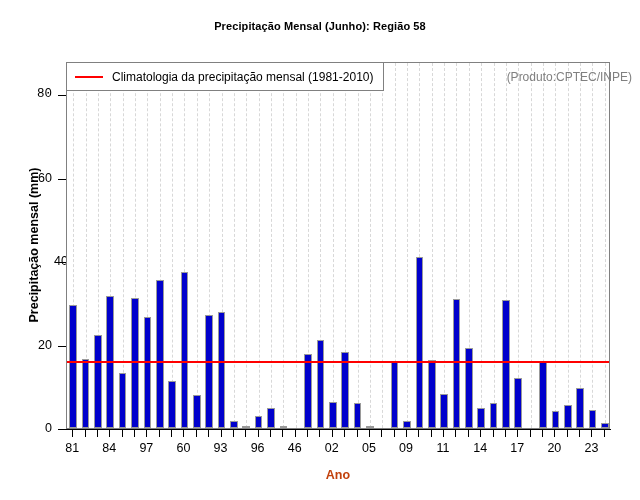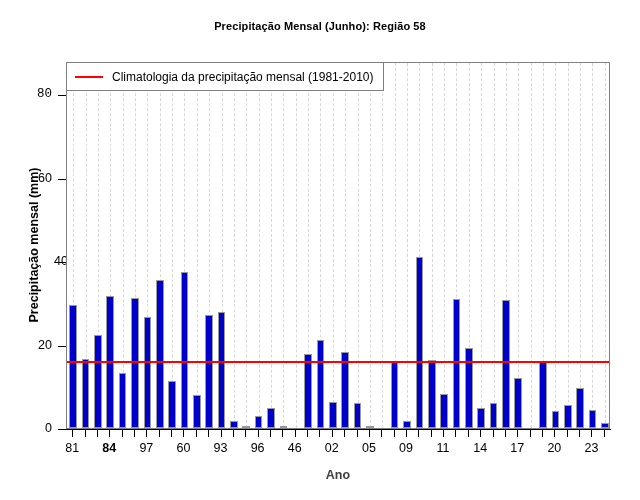--- a/index.html
+++ b/index.html
@@ -44,21 +44,21 @@
     transform-origin: center center;
   }
   #x-axis-label {
     position: absolute;
     left: 66px;
     top: 468px;
     width: 544px;
     text-align: center;
     font-size: 12.5px;
     font-weight: bold;
-    color: #404040;
+    color: #c2410c;
   }
   #plot-area {
     position: absolute;
     left: 66px;
     top: 62px;
     width: 544px;
     height: 367px;
     border: 1px solid #808080;
     box-sizing: border-box;
     background: #ffffff;
@@ -186,21 +186,21 @@
       <div class="ytick-label" style="top: 170.773px; left: 0px; width: 52px;">60</div>
       <div class="ytick" style="top: 95.3636px;"></div>
       <div class="ytick-label" style="top: 87.3636px; left: 0px; width: 52px; font-family: Liberation Mono, monospace;">80</div>
     </div>
   <div id="x-ticks">
       <div class="xtick" style="left: 72.1818px;"></div>
       <div class="xtick-label" style="left: 72.1818px;">81</div>
       <div class="xtick" style="left: 84.5455px;"></div>
       <div class="xtick" style="left: 96.9091px;"></div>
       <div class="xtick" style="left: 109.273px;"></div>
-      <div class="xtick-label" style="left: 109.273px; font-weight: bold;">84</div>
+      <div class="xtick-label" style="left: 109.273px;">84</div>
       <div class="xtick" style="left: 121.636px;"></div>
       <div class="xtick" style="left: 134px;"></div>
       <div class="xtick" style="left: 146.364px;"></div>
       <div class="xtick-label" style="left: 146.364px;">97</div>
       <div class="xtick" style="left: 158.727px;"></div>
       <div class="xtick" style="left: 171.091px;"></div>
       <div class="xtick" style="left: 183.455px;"></div>
       <div class="xtick-label" style="left: 183.455px;">60</div>
       <div class="xtick" style="left: 195.818px;"></div>
       <div class="xtick" style="left: 208.182px;"></div>
@@ -343,14 +343,15 @@
         <div class="bar" title="24: 1.3 mm" style="left: 533.985px; width: 7.66545px; height: 5.42159px; background: rgb(0, 0, 204); border-color: rgb(154, 154, 154);"></div>
       </div>
     <div id="clim-line" style="top: 298.022px; background: rgb(255, 0, 0);"></div>
   </div>
 
   <div id="legend-box">
     <span id="legend-swatch"></span>
     <span id="legend-label">Climatologia da precipitação mensal (1981-2010)</span>
   </div>
 
+  <div id="produto-credit">(Produto:CPTEC/INPE)</div>
 
 </div>
 
 </body></html>

